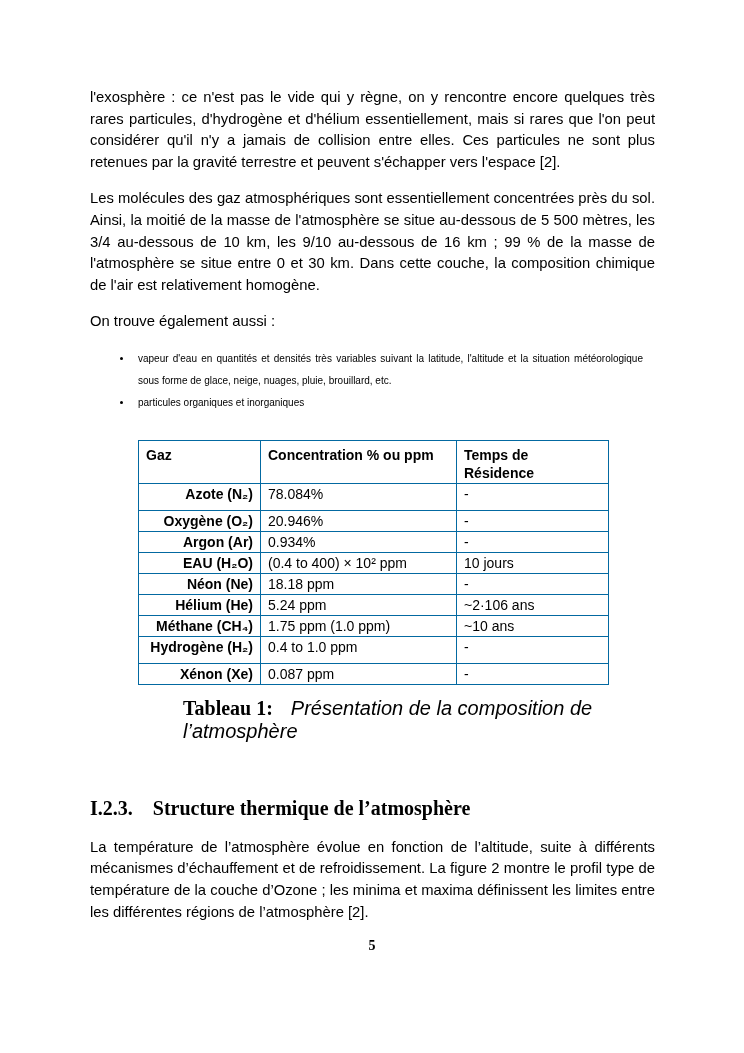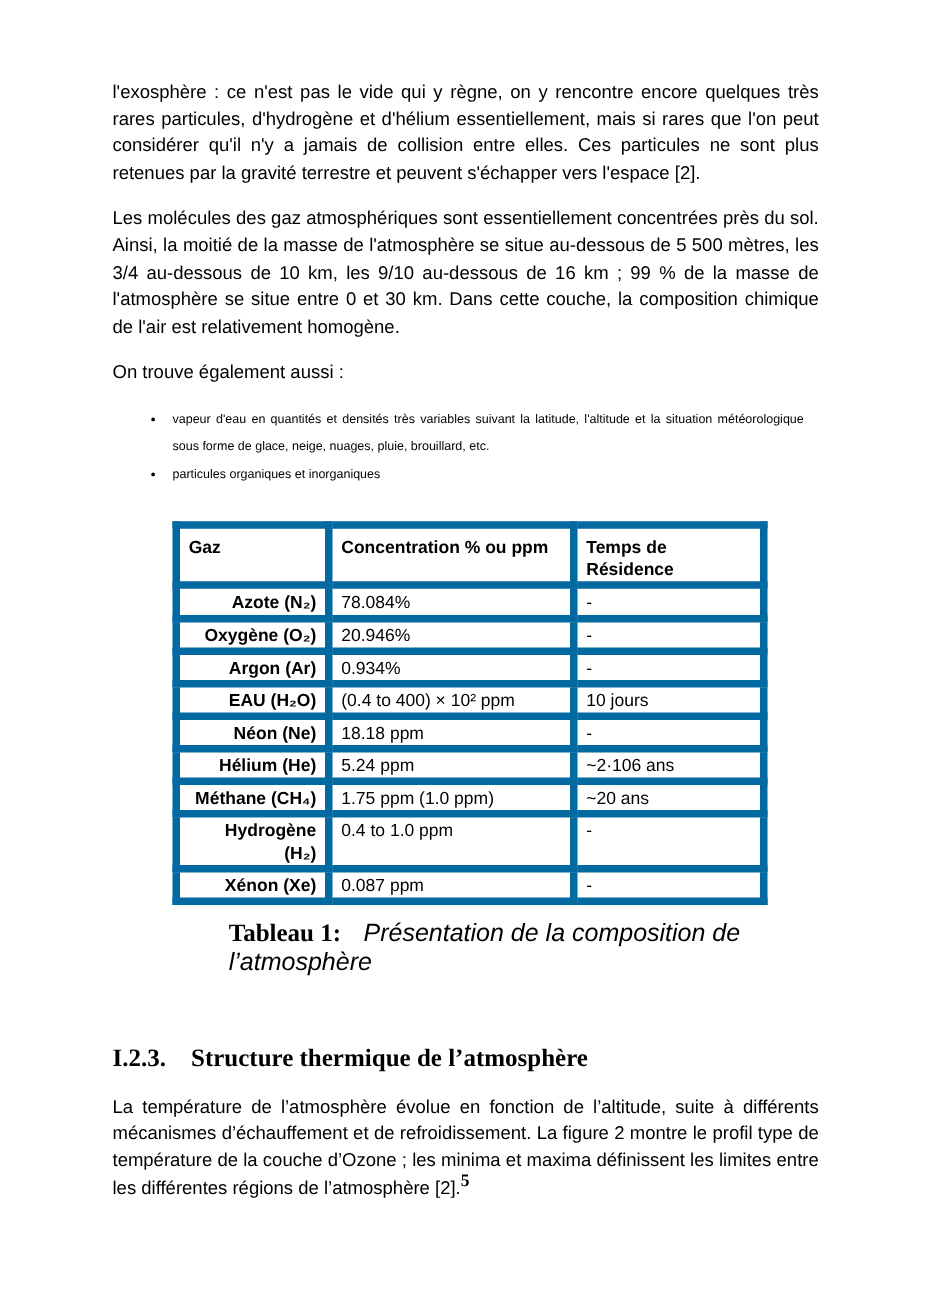--- a/index.html
+++ b/index.html
@@ -6,34 +6,34 @@
   html, body { margin: 0; padding: 0; }
   body {
     width: 744px; height: 1053px;
     background: #ffffff; color: #000000;
     font-family: "Liberation Sans", sans-serif;
     position: relative; overflow: hidden;
   }
   .page {
     position: absolute; top: 0; left: 0;
     width: 744px; height: 1053px;
-    padding: 64px 89px 0 90px;
+    padding: 87px 89px 0 90px;
   }
   p.body {
     font-size: 14.8px; line-height: 21.6px;
     text-align: justify; margin: 0 0 15px 0;
   }
   ul.bullets { margin: 2px 0 16px 0; padding-left: 43px; list-style: disc; }
   ul.bullets li {
     font-size: 10px; line-height: 21.6px;
     text-align: justify; padding-left: 5px; margin: 0 12px 1px 0;
   }
   table.gas { border-collapse: collapse; margin: 26px 0 0 48px; }
   .gas th, .gas td {
-    border: 6px solid #0369a1; font-size: 14px; line-height: 18px;
+    border: 1px solid #0369a1; font-size: 14px; line-height: 18px;
     padding: 1px 7px; vertical-align: top; text-align: left;
   }
   .gas th { width: 196px; height: 36px; padding-top: 5px; font-weight: bold; }
   .gas th.col-gaz { width: 122px; }
   .gas th.col-temps { width: 152px; }
   .gas td:first-child { font-weight: bold; text-align: right; }
   .gas tr.row-tall td { height: 27px; }
   .gas tr.row-co2 td.mid { vertical-align: middle; }
   .caption { margin: 12px 0 0 93px; font-size: 20px; }
   .caption .cap-label {
@@ -106,21 +106,21 @@
         <td>-</td>
       </tr>
       <tr>
         <td>Hélium (He)</td>
         <td>5.24 ppm</td>
         <td>~2·106 ans</td>
       </tr>
       <tr>
         <td>Méthane (CH₄)</td>
         <td>1.75 ppm (1.0 ppm)</td>
-        <td>~20 ans</td>
+        <td>~10 ans</td>
       </tr>
       <tr class="row-tall">
         <td>Hydrogène (H₂)</td>
         <td>0.4 to 1.0 ppm</td>
         <td>-</td>
       </tr>
       <tr>
         <td>Xénon (Xe)</td>
         <td>0.087 ppm</td>
         <td>-</td>

